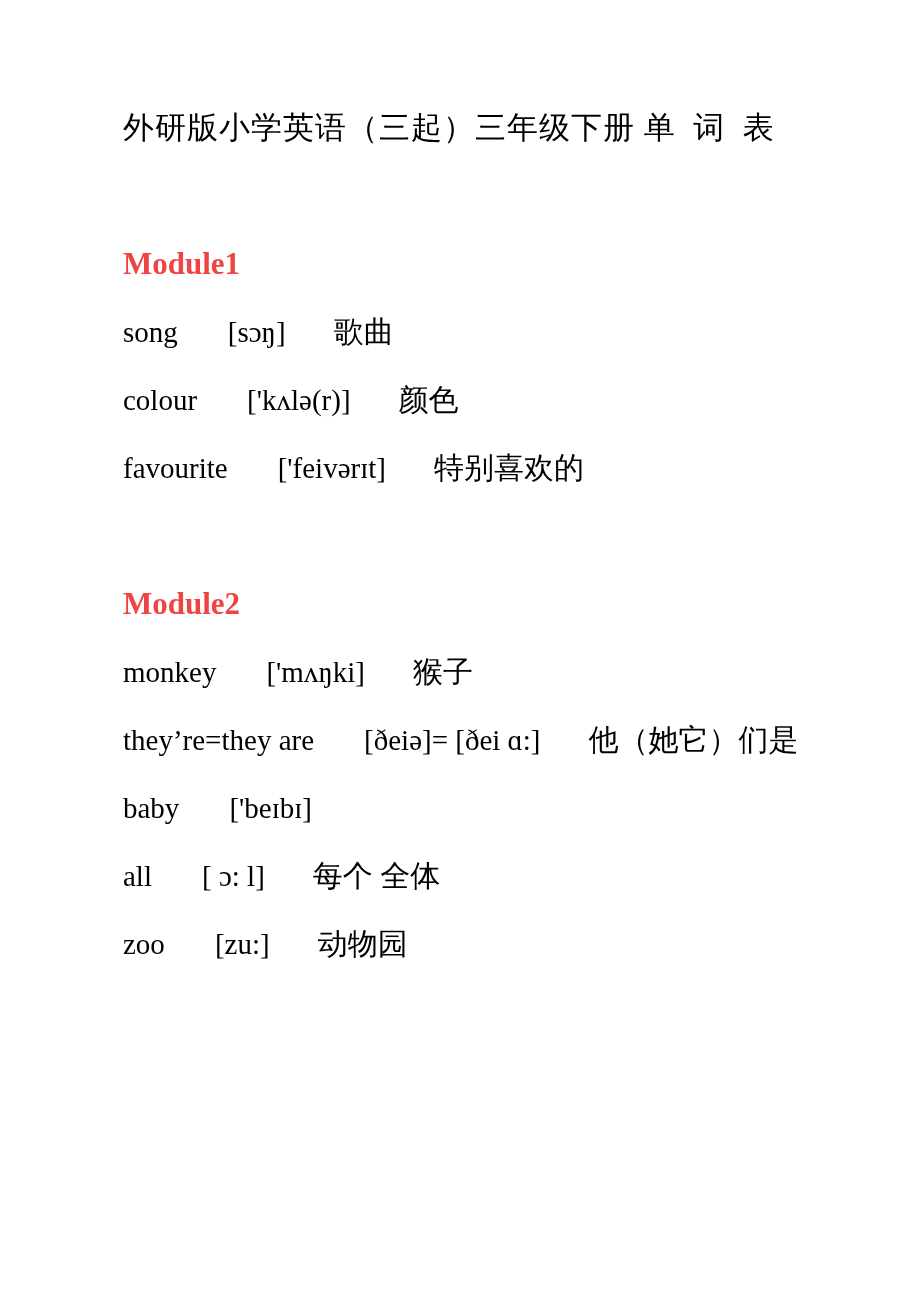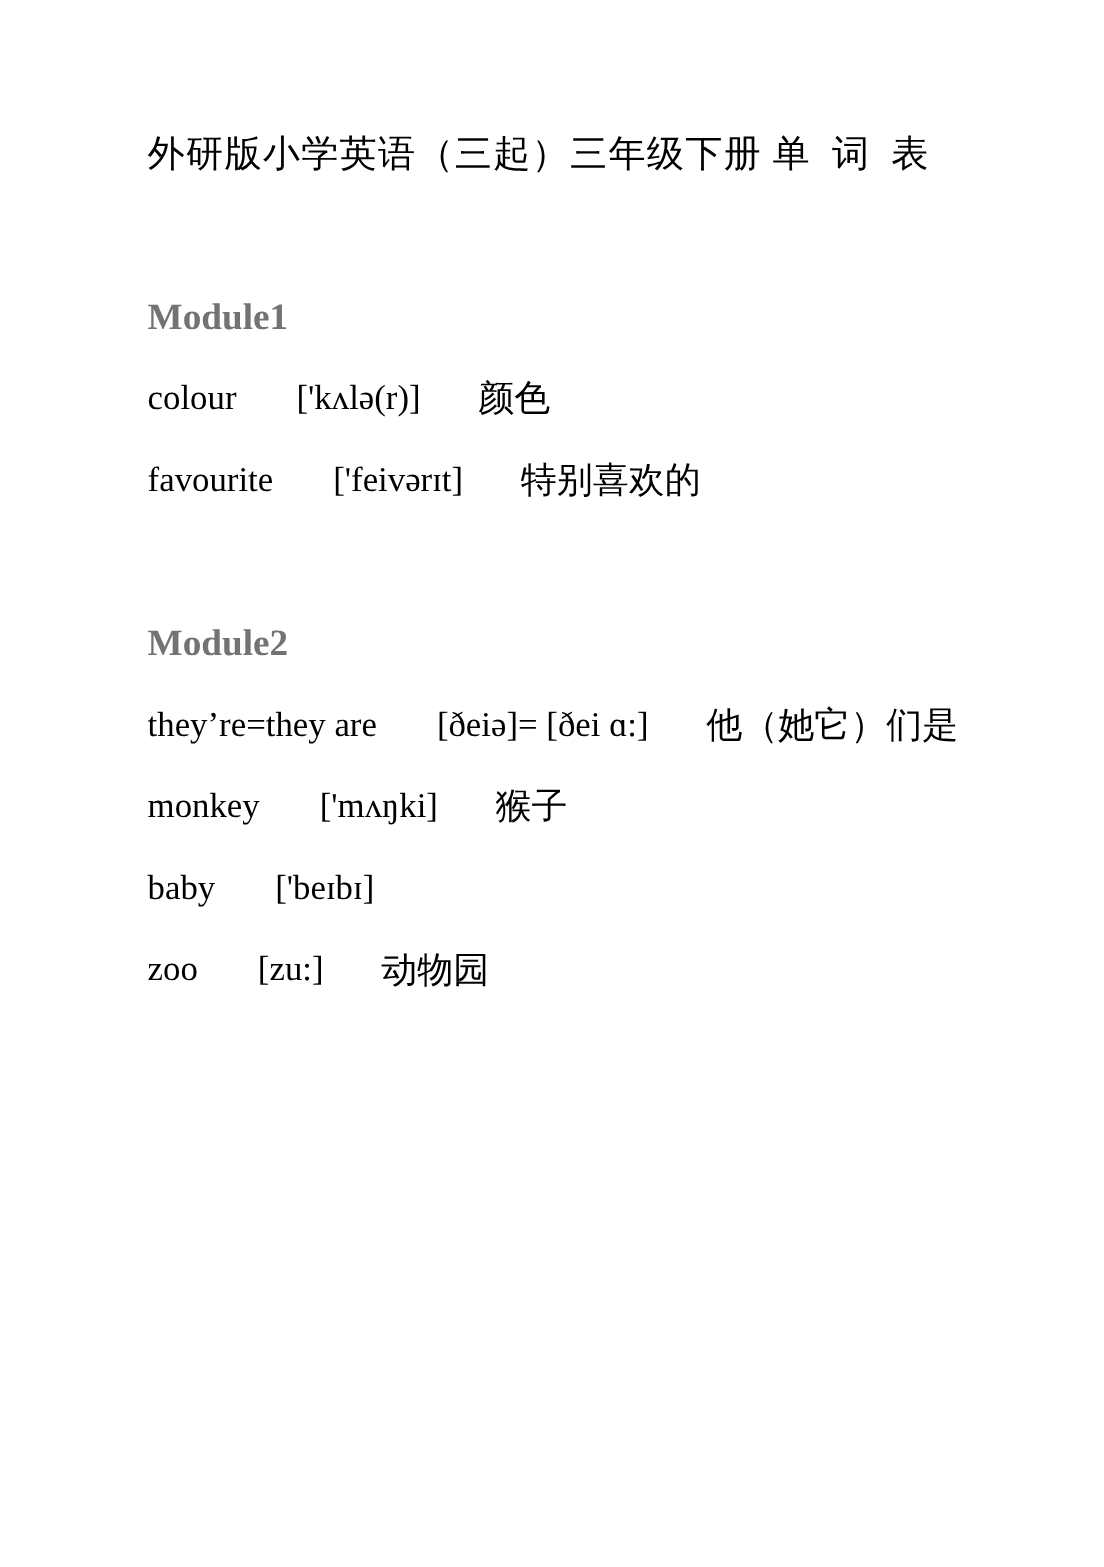--- a/index.html
+++ b/index.html
@@ -27,21 +27,21 @@
     align-items: center;
     white-space: pre;
   }
   .doc-title {
     font-size: 31px;
     letter-spacing: 1px;
   }
   .module-heading {
     font-size: 31px;
     font-weight: bold;
-    color: #737373;
+    color: #ef4444;
   }
   .entry .word {
     font-size: 29px;
     margin-right: 50px;
   }
   .entry .phon {
     font-size: 29px;
     margin-right: 48px;
   }
   .entry .cn {
@@ -55,20 +55,25 @@
 <body>
 
 <div class="page">
 
   <div class="line doc-title">外研版小学英语（三起）三年级下册 单  词  表</div>
 
   <div class="line blank"></div>
 
   <div class="line module-heading">Module1</div>
 
+  <div class="line entry">
+    <span class="word">song</span>
+    <span class="phon">[sɔŋ]</span>
+    <span class="cn">歌曲</span>
+  </div>
 
 
   <div class="line entry">
     <span class="word">colour</span>
     <span class="phon">['kʌlə(r)]</span>
     <span class="cn">颜色</span>
   </div>
 
   <div class="line entry">
     <span class="word">favourite</span>
@@ -76,36 +81,41 @@
     <span class="cn">特别喜欢的</span>
   </div>
 
 
   <div class="line blank"></div>
 
   <div class="line module-heading">Module2</div>
 
 
   <div class="line entry">
+    <span class="word">monkey</span>
+    <span class="phon">['mʌŋki]</span>
+    <span class="cn">猴子</span>
+  </div>
+
+  <div class="line entry">
     <span class="word">they’re=they are</span>
     <span class="phon">[ðeiə]= [ðei ɑ:]</span>
     <span class="cn">他（她它）们是</span>
-  </div>
-
-  <div class="line entry">
-    <span class="word">monkey</span>
-    <span class="phon">['mʌŋki]</span>
-    <span class="cn">猴子</span>
   </div>
 
   <div class="line entry">
     <span class="word">baby</span>
     <span class="phon">['beɪbɪ]</span>
   </div>
 
+  <div class="line entry">
+    <span class="word">all</span>
+    <span class="phon">[ ɔ: l]</span>
+    <span class="cn">每个 全体</span>
+  </div>
 
   <div class="line entry">
     <span class="word">zoo</span>
     <span class="phon">[zu:]</span>
     <span class="cn">动物园</span>
   </div>
 
 </div>
 
 </body></html>

